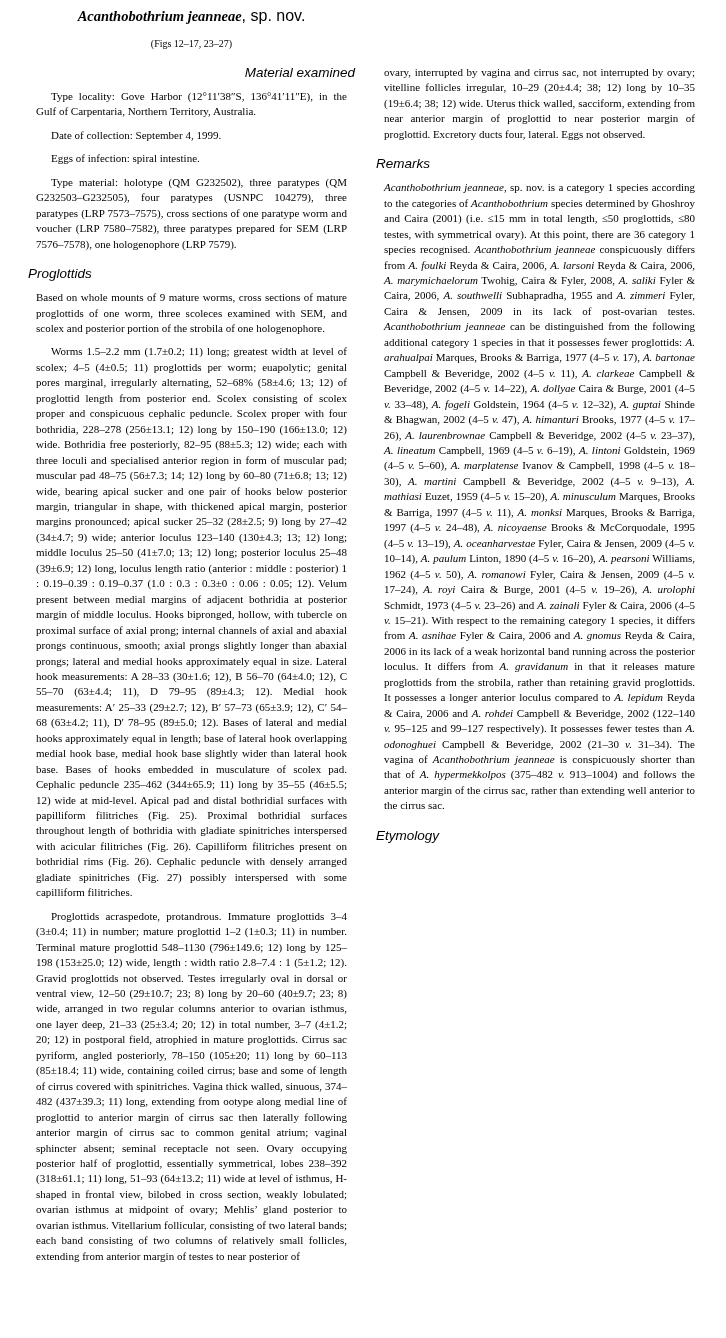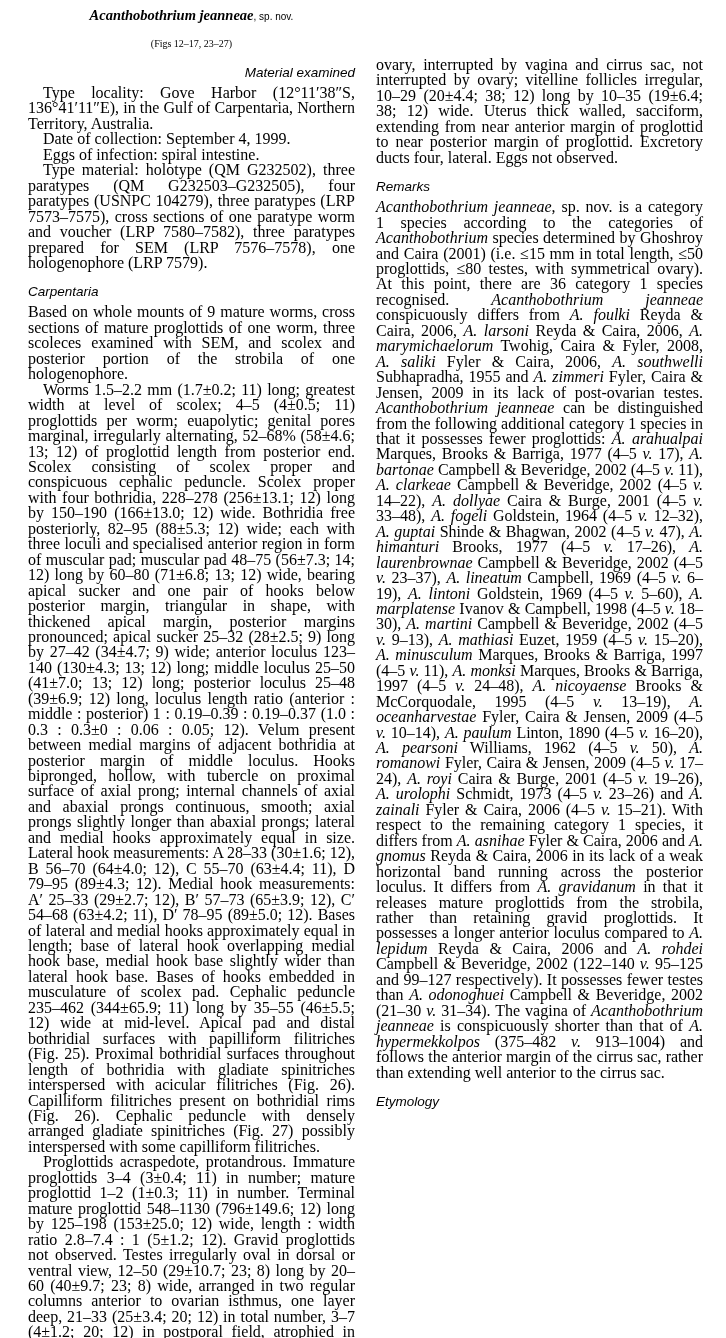--- a/index.html
+++ b/index.html
@@ -37,43 +37,43 @@
     font-size: 14.5px;
     line-height: 17px;
   }
   .species-name {
     font-family: "Liberation Serif", serif;
     font-style: italic;
     font-weight: bold;
   }
   .title-suffix {
     font-family: "Liberation Sans", sans-serif;
-    font-size: 10px;
+    font-size: 16px;
   }
   .figs-line {
     font-size: 10px;
     margin-top: 13px;
   }
   .sec-heading {
     font-family: "Liberation Sans", sans-serif;
     font-style: italic;
     font-size: 13.5px;
     line-height: 16px;
     margin: 14px 0 4px 0;
   }
   .title-block + .sec-heading,
   .col .sec-heading:first-child {
     margin-top: 16px;
     text-align: right;
   }
   .para {
-    font-size: 16px;
+    font-size: 11px;
     line-height: 15.45px;
     text-align: justify;
-    margin: 0;
+    margin: 8px;
   }
   .para.indent {
     text-indent: 15px;
   }
   .para i {
     font-style: italic;
   }
 </style>
 </head>
 <body>
@@ -83,21 +83,21 @@
     <div class="col col-left">
       <div class="title-block">
         <div class="title-line"><span class="species-name">Acanthobothrium jeanneae</span><span class="title-suffix">, sp. nov.</span></div>
         <div class="figs-line">(Figs 12–17, 23–27)</div>
       </div>
     <div class="sec-heading">Material examined</div>
         <p class="para indent"><span>Type locality: Gove Harbor (12°11′38″S, 136°41′11″E), in the Gulf of Carpentaria, Northern Territory, Australia.</span></p>
         <p class="para indent"><span>Date of collection: September 4, 1999.</span></p>
         <p class="para indent"><span>Eggs of infection: spiral intestine.</span></p>
         <p class="para indent"><span>Type material: holotype (QM G232502), three paratypes (QM G232503–G232505), four paratypes (USNPC 104279), three paratypes (LRP 7573–7575), cross sections of one paratype worm and voucher (LRP 7580–7582), three paratypes prepared for SEM (LRP 7576–7578), one hologenophore (LRP 7579).</span></p>
-        <div class="sec-heading">Carpentaria</div>
+        <div class="sec-heading">Proglottids</div>
         <p class="para"><span>Based on whole mounts of 9 mature worms, cross sections of mature proglottids of one worm, three scoleces examined with SEM, and scolex and posterior portion of the strobila of one hologenophore.</span></p>
         <p class="para indent"><span>Worms 1.5–2.2 mm (1.7±0.2; 11) long; greatest width at level of scolex; 4–5 (4±0.5; 11) proglottids per worm; euapolytic; genital pores marginal, irregularly alternating, 52–68% (58±4.6; 13; 12) of proglottid length from posterior end. Scolex consisting of scolex proper and conspicuous cephalic peduncle. Scolex proper with four bothridia, 228–278 (256±13.1; 12) long by 150–190 (166±13.0; 12) wide. Bothridia free posteriorly, 82–95 (88±5.3; 12) wide; each with three loculi and specialised anterior region in form of muscular pad; muscular pad 48–75 (56±7.3; 14; 12) long by 60–80 (71±6.8; 13; 12) wide, bearing apical sucker and one pair of hooks below posterior margin, triangular in shape, with thickened apical margin, posterior margins pronounced; apical sucker 25–32 (28±2.5; 9) long by 27–42 (34±4.7; 9) wide; anterior loculus 123–140 (130±4.3; 13; 12) long; middle loculus 25–50 (41±7.0; 13; 12) long; posterior loculus 25–48 (39±6.9; 12) long, loculus length ratio (anterior : middle : posterior) 1 : 0.19–0.39 : 0.19–0.37 (1.0 : 0.3 : 0.3±0 : 0.06 : 0.05; 12). Velum present between medial margins of adjacent bothridia at posterior margin of middle loculus. Hooks bipronged, hollow, with tubercle on proximal surface of axial prong; internal channels of axial and abaxial prongs continuous, smooth; axial prongs slightly longer than abaxial prongs; lateral and medial hooks approximately equal in size. Lateral hook measurements: A 28–33 (30±1.6; 12), B 56–70 (64±4.0; 12), C 55–70 (63±4.4; 11), D 79–95 (89±4.3; 12). Medial hook measurements: A′ 25–33 (29±2.7; 12), B′ 57–73 (65±3.9; 12), C′ 54–68 (63±4.2; 11), D′ 78–95 (89±5.0; 12). Bases of lateral and medial hooks approximately equal in length; base of lateral hook overlapping medial hook base, medial hook base slightly wider than lateral hook base. Bases of hooks embedded in musculature of scolex pad. Cephalic peduncle 235–462 (344±65.9; 11) long by 35–55 (46±5.5; 12) wide at mid-level. Apical pad and distal bothridial surfaces with papilliform filitriches (Fig. 25). Proximal bothridial surfaces throughout length of bothridia with gladiate spinitriches interspersed with acicular filitriches (Fig. 26). Capilliform filitriches present on bothridial rims (Fig. 26). Cephalic peduncle with densely arranged gladiate spinitriches (Fig. 27) possibly interspersed with some capilliform filitriches.</span></p>
         <p class="para indent"><span>Proglottids acraspedote, protandrous. Immature proglottids 3–4 (3±0.4; 11) in number; mature proglottid 1–2 (1±0.3; 11) in number. Terminal mature proglottid 548–1130 (796±149.6; 12) long by 125–198 (153±25.0; 12) wide, length : width ratio 2.8–7.4 : 1 (5±1.2; 12). Gravid proglottids not observed. Testes irregularly oval in dorsal or ventral view, 12–50 (29±10.7; 23; 8) long by 20–60 (40±9.7; 23; 8) wide, arranged in two regular columns anterior to ovarian isthmus, one layer deep, 21–33 (25±3.4; 20; 12) in total number, 3–7 (4±1.2; 20; 12) in postporal field, atrophied in mature proglottids. Cirrus sac pyriform, angled posteriorly, 78–150 (105±20; 11) long by 60–113 (85±18.4; 11) wide, containing coiled cirrus; base and some of length of cirrus covered with spinitriches. Vagina thick walled, sinuous, 374–482 (437±39.3; 11) long, extending from ootype along medial line of proglottid to anterior margin of cirrus sac then laterally following anterior margin of cirrus sac to common genital atrium; vaginal sphincter absent; seminal receptacle not seen. Ovary occupying posterior half of proglottid, essentially symmetrical, lobes 238–392 (318±61.1; 11) long, 51–93 (64±13.2; 11) wide at level of isthmus, H-shaped in frontal view, bilobed in cross section, weakly lobulated; ovarian isthmus at midpoint of ovary; Mehlis’ gland posterior to ovarian isthmus. Vitellarium follicular, consisting of two lateral bands; each band consisting of two columns of relatively small follicles, extending from anterior margin of testes to near posterior of</span></p>
       </div>
     <div class="col col-right">
         <p class="para"><span>ovary, interrupted by vagina and cirrus sac, not interrupted by ovary; vitelline follicles irregular, 10–29 (20±4.4; 38; 12) long by 10–35 (19±6.4; 38; 12) wide. Uterus thick walled, sacciform, extending from near anterior margin of proglottid to near posterior margin of proglottid. Excretory ducts four, lateral. Eggs not observed.</span></p>
         <div class="sec-heading">Remarks</div>
         <p class="para"><i>Acanthobothrium jeanneae</i><span>, sp. nov. is a category 1 species according to the categories of </span><i>Acanthobothrium</i><span> species determined by Ghoshroy and Caira (2001) (i.e. ≤15 mm in total length, ≤50 proglottids, ≤80 testes, with symmetrical ovary). At this point, there are 36 category 1 species recognised. </span><i>Acanthobothrium jeanneae</i><span> conspicuously differs from </span><i>A. foulki</i><span> Reyda &amp; Caira, 2006, </span><i>A. larsoni</i><span> Reyda &amp; Caira, 2006, </span><i>A. marymichaelorum</i><span> Twohig, Caira &amp; Fyler, 2008, </span><i>A. saliki</i><span> Fyler &amp; Caira, 2006, </span><i>A. southwelli</i><span> Subhapradha, 1955 and </span><i>A. zimmeri</i><span> Fyler, Caira &amp; Jensen, 2009 in its lack of post-ovarian testes. </span><i>Acanthobothrium jeanneae</i><span> can be distinguished from the following additional category 1 species in that it possesses fewer proglottids: </span><i>A. arahualpai</i><span> Marques, Brooks &amp; Barriga, 1977 (4–5 </span><i>v.</i><span> 17), </span><i>A. bartonae</i><span> Campbell &amp; Beveridge, 2002 (4–5 </span><i>v.</i><span> 11), </span><i>A. clarkeae</i><span> Campbell &amp; Beveridge, 2002 (4–5 </span><i>v.</i><span> 14–22), </span><i>A. dollyae</i><span> Caira &amp; Burge, 2001 (4–5 </span><i>v.</i><span> 33–48), </span><i>A. fogeli</i><span> Goldstein, 1964 (4–5 </span><i>v.</i><span> 12–32), </span><i>A. guptai</i><span> Shinde &amp; Bhagwan, 2002 (4–5 </span><i>v.</i><span> 47), </span><i>A. himanturi</i><span> Brooks, 1977 (4–5 </span><i>v.</i><span> 17–26), </span><i>A. laurenbrownae</i><span> Campbell &amp; Beveridge, 2002 (4–5 </span><i>v.</i><span> 23–37), </span><i>A. lineatum</i><span> Campbell, 1969 (4–5 </span><i>v.</i><span> 6–19), </span><i>A. lintoni</i><span> Goldstein, 1969 (4–5 </span><i>v.</i><span> 5–60), </span><i>A. marplatense</i><span> Ivanov &amp; Campbell, 1998 (4–5 </span><i>v.</i><span> 18–30), </span><i>A. martini</i><span> Campbell &amp; Beveridge, 2002 (4–5 </span><i>v.</i><span> 9–13), </span><i>A. mathiasi</i><span> Euzet, 1959 (4–5 </span><i>v.</i><span> 15–20), </span><i>A. minusculum</i><span> Marques, Brooks &amp; Barriga, 1997 (4–5 </span><i>v.</i><span> 11), </span><i>A. monksi</i><span> Marques, Brooks &amp; Barriga, 1997 (4–5 </span><i>v.</i><span> 24–48), </span><i>A. nicoyaense</i><span> Brooks &amp; McCorquodale, 1995 (4–5 </span><i>v.</i><span> 13–19), </span><i>A. oceanharvestae</i><span> Fyler, Caira &amp; Jensen, 2009 (4–5 </span><i>v.</i><span> 10–14), </span><i>A. paulum</i><span> Linton, 1890 (4–5 </span><i>v.</i><span> 16–20), </span><i>A. pearsoni</i><span> Williams, 1962 (4–5 </span><i>v.</i><span> 50), </span><i>A. romanowi</i><span> Fyler, Caira &amp; Jensen, 2009 (4–5 </span><i>v.</i><span> 17–24), </span><i>A. royi</i><span> Caira &amp; Burge, 2001 (4–5 </span><i>v.</i><span> 19–26), </span><i>A. urolophi</i><span> Schmidt, 1973 (4–5 </span><i>v.</i><span> 23–26) and </span><i>A. zainali</i><span> Fyler &amp; Caira, 2006 (4–5 </span><i>v.</i><span> 15–21). With respect to the remaining category 1 species, it differs from </span><i>A. asnihae</i><span> Fyler &amp; Caira, 2006 and </span><i>A. gnomus</i><span> Reyda &amp; Caira, 2006 in its lack of a weak horizontal band running across the posterior loculus. It differs from </span><i>A. gravidanum</i><span> in that it releases mature proglottids from the strobila, rather than retaining gravid proglottids. It possesses a longer anterior loculus compared to </span><i>A. lepidum</i><span> Reyda &amp; Caira, 2006 and </span><i>A. rohdei</i><span> Campbell &amp; Beveridge, 2002 (122–140 </span><i>v.</i><span> 95–125 and 99–127 respectively). It possesses fewer testes than </span><i>A. odonoghuei</i><span> Campbell &amp; Beveridge, 2002 (21–30 </span><i>v.</i><span> 31–34). The vagina of </span><i>Acanthobothrium jeanneae</i><span> is conspicuously shorter than that of </span><i>A. hypermekkolpos</i><span> (375–482 </span><i>v.</i><span> 913–1004) and follows the anterior margin of the cirrus sac, rather than extending well anterior to the cirrus sac.</span></p>
         <div class="sec-heading">Etymology</div>
       </div>

